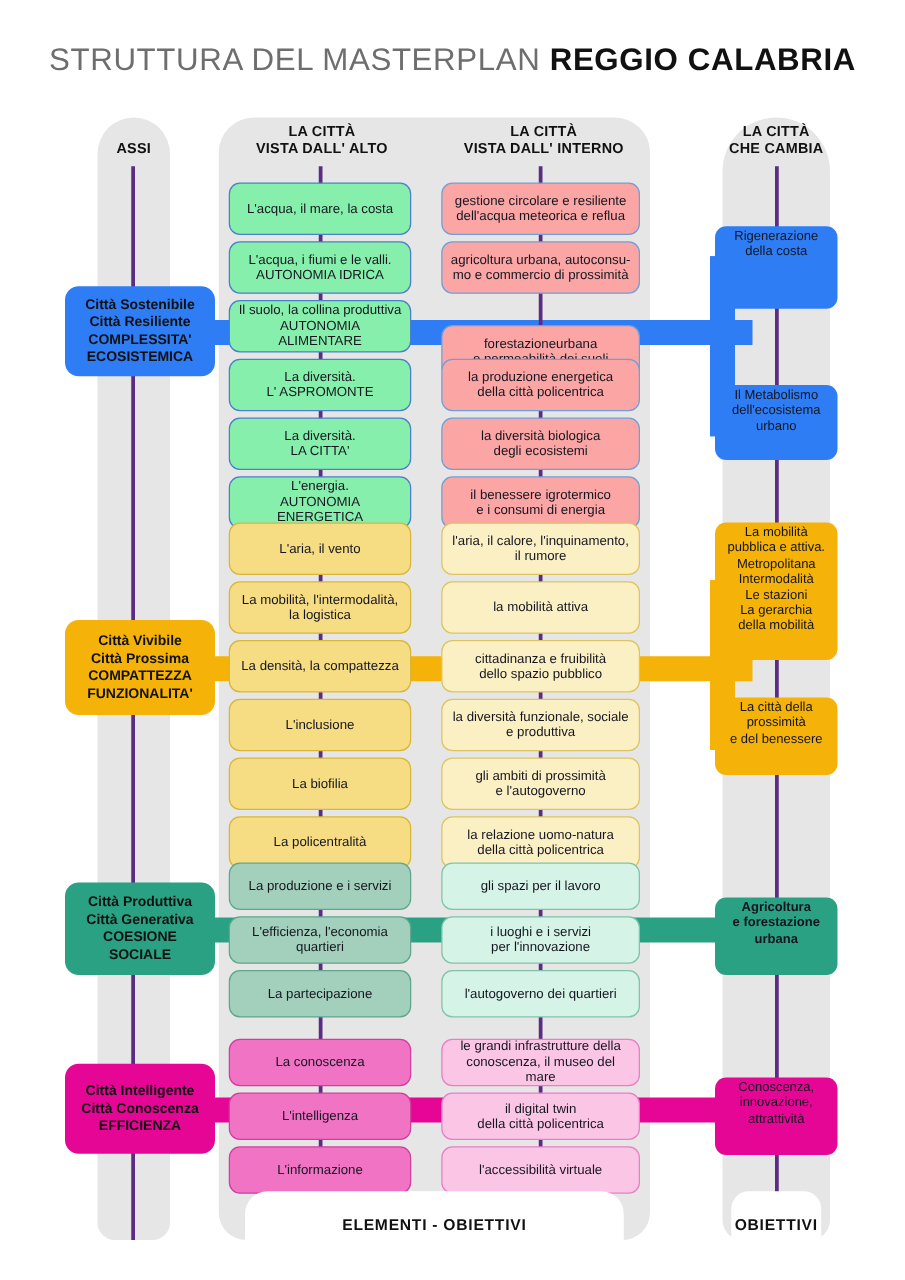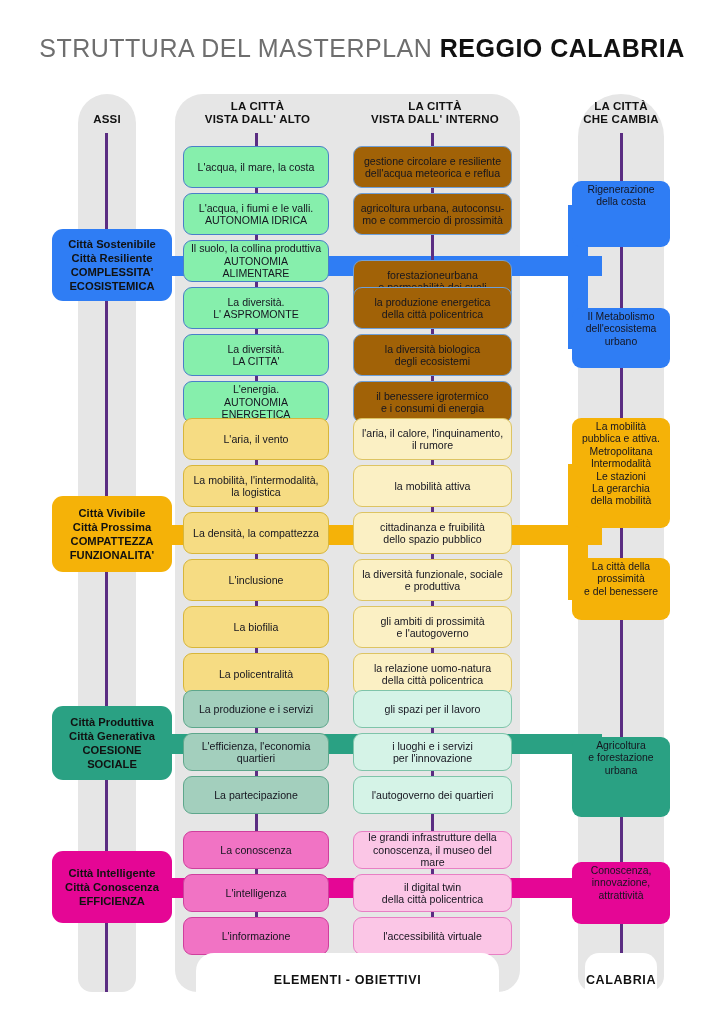--- a/index.html
+++ b/index.html
@@ -91,21 +91,21 @@
     position:absolute; left:572px; width:98px;
     border-radius:9px;
     display:flex; justify-content:center;
     text-align:center;
     font-size:10.4px; line-height:12.4px;
     color:#15151f; padding:3px 5px;
   }
 
   
   .t-blue-a   { background:#86efac; border-color:#4a7fc9; }
-  .t-blue-b   { background:#a16207; border-color:#6f9fd8; }
+  .t-blue-b   { background:#fca5a5; border-color:#6f9fd8; }
   .t-blue-sol { background:#2f7df4; }
 
   .t-yel-a    { background:#f6dc83; border-color:#d8b63a; }
   .t-yel-b    { background:#fbf0c4; border-color:#ddc463; }
   .t-yel-sol  { background:#f5b208; }
 
   .t-grn-a    { background:#a3cfbd; border-color:#5ea78c; }
   .t-grn-b    { background:#d5f3e7; border-color:#7fc4aa; }
   .t-grn-sol  { background:#2aa183; }
 
@@ -264,21 +264,21 @@
     </div>
     <div class="card col-b t-grn-b" style="top: 690px; height: 38px;">
       <div>gli spazi per il lavoro</div>
     </div>
     <div class="card col-b t-grn-b" style="top: 733px; height: 38px;">
       <div>i luoghi e i servizi<br>per l'innovazione</div>
     </div>
     <div class="card col-b t-grn-b" style="top: 776px; height: 38px;">
       <div>l'autogoverno dei quartieri</div>
     </div>
-    <div class="projbox t-grn-sol" style="top: 737px; height: 80px;">
+    <div class="projbox t-grn-sol" style="top: 718px; height: 62px; font-weight: bold;">
       <div>Agricoltura<br>e forestazione<br>urbana</div>
     </div>
     <div class="axisbox t-pnk-sol" style="top: 851px; height: 72px;">
       <div>Città Intelligente<br>Città Conoscenza<br>EFFICIENZA</div>
     </div>
     <div class="card col-a t-pnk-a" style="top: 831px; height: 38px;">
       <div>La conoscenza</div>
     </div>
     <div class="card col-a t-pnk-a" style="top: 874px; height: 38px;">
       <div>L'intelligenza</div>
@@ -296,13 +296,13 @@
       <div>l'accessibilità virtuale</div>
     </div>
     <div class="projbox t-pnk-sol" style="top: 862px; height: 62px;">
       <div>Conoscenza,<br>innovazione,<br>attrattività</div>
     </div>
   </div>
 
 <div id="notch-center"></div>
 <div id="notch-progetti"></div>
 <div class="colfoot" id="f-elementi">ELEMENTI - OBIETTIVI</div>
-<div class="colfoot" id="f-progetti">CALABRIA</div>
+<div class="colfoot" id="f-progetti">OBIETTIVI</div>
 
 </body></html>

